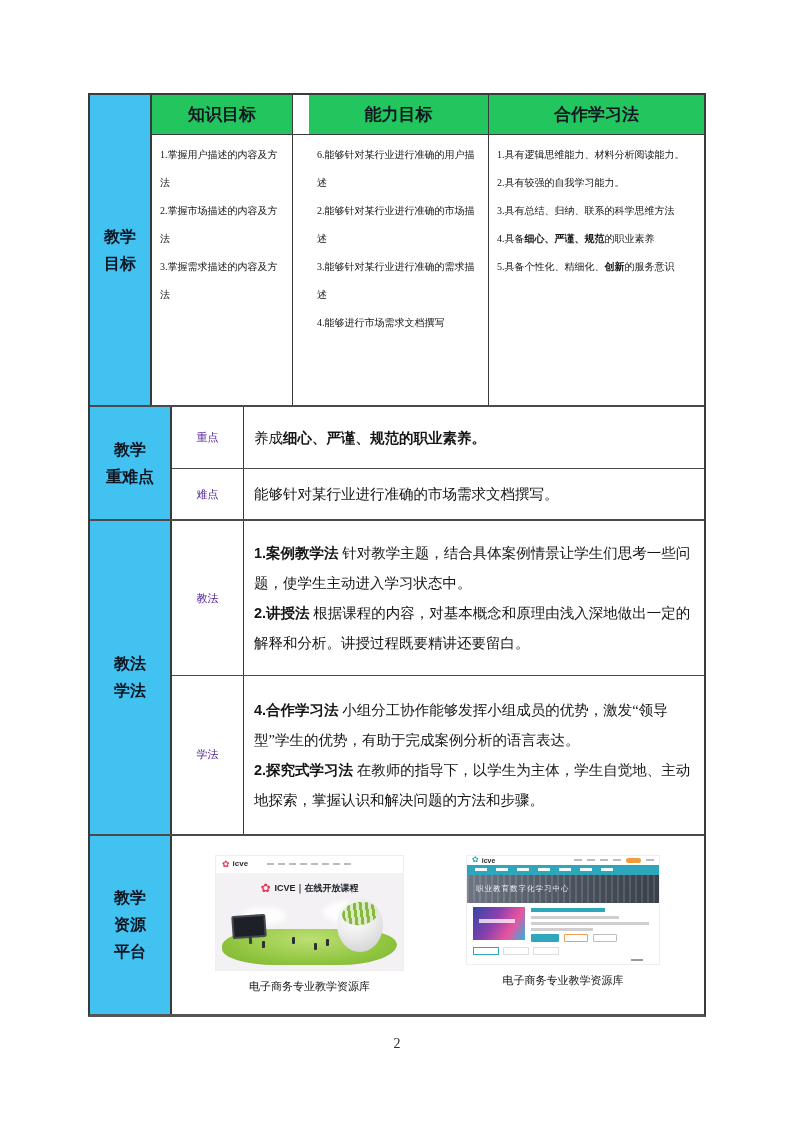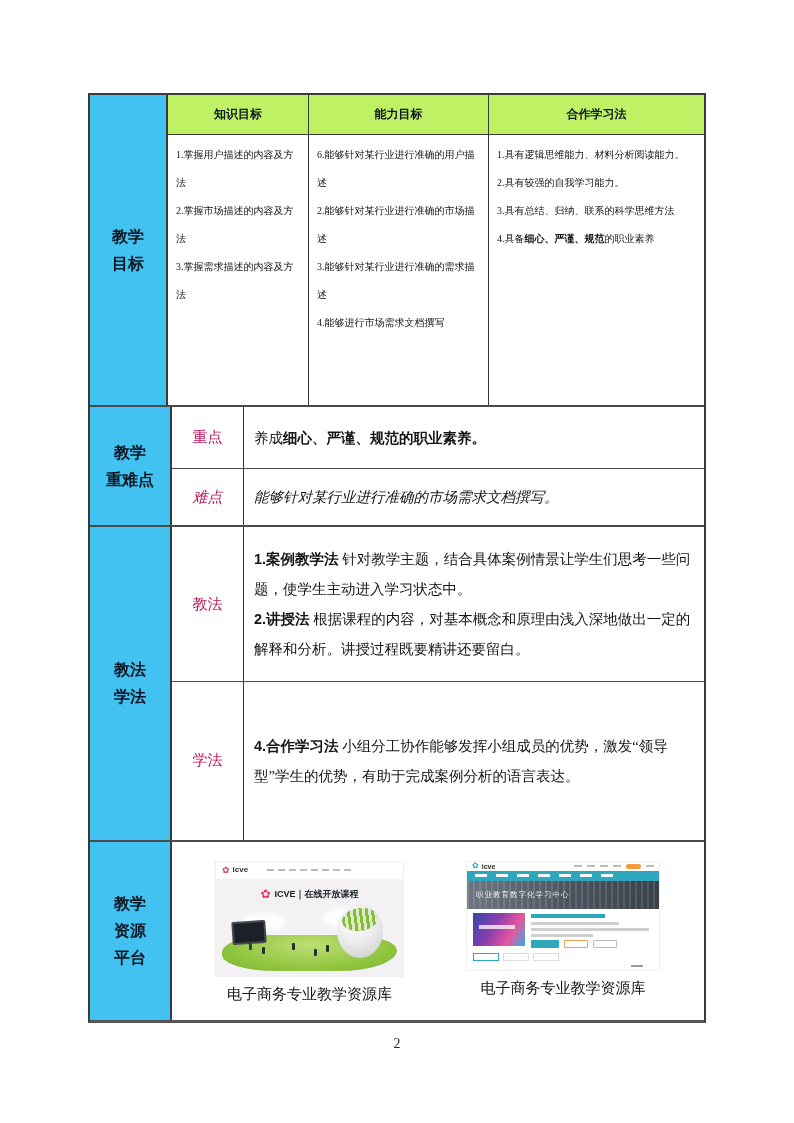--- a/index.html
+++ b/index.html
@@ -14,46 +14,46 @@
 
   .side { width:82px; background:#41C2F0; border-right:2px solid #3a3a3a;
     display:flex; align-items:center; justify-content:center; text-align:center;
     font-family:"Liberation Sans", sans-serif; font-weight:bold; font-size:16px;
     color:#0c1522; white-space:pre-line; line-height:1.7; }
 
   
   .sec1 { height:310px; }
   .sec1-main { flex:1; display:flex; flex-direction:column; }
   .hdr-row { display:flex; height:40px; border-bottom:1.5px solid #3a3a3a; }
-  .hdr { background:#bef264; display:flex; align-items:center; justify-content:center;
-    font-family:"Liberation Sans", sans-serif; font-weight:bold; font-size:12px; color:#101722; }
+  .hdr { background:#22c55e; display:flex; align-items:center; justify-content:center;
+    font-family:"Liberation Sans", sans-serif; font-weight:bold; font-size:17px; color:#101722; }
   .body-row { display:flex; flex:1; }
   .c1 { width:141px; border-right:1.5px solid #3a3a3a; }
-  .c2 { width:180px; border-right:1.5px solid #3a3a3a; }
+  .c2 { width:180px; border-right:1.5px solid #3a3a3a;margin-left:16px; }
   .c3 { width:215px; }
   .cell { padding:6px 8px; font-size:10px; line-height:28px; color:#151515; }
 
   
   .rows { flex:1; display:flex; flex-direction:column; }
   .row { display:flex; }
   .row + .row { border-top:1.5px solid #4a4a4a; }
   .sublabel { width:72px; border-right:1.5px solid #3a3a3a; display:flex;
-    align-items:center; justify-content:center; font-size:15px; color:#be185d; }
+    align-items:center; justify-content:center; font-size:11px; color:#4c1d95; }
   .content { flex:1; padding:4px 10px; font-size:14.5px; line-height:30px; color:#151515;
     display:flex; flex-direction:column; justify-content:center; }
-  .r-zd { height:61px; } .r-nd { height:57px;font-style:italic; }
+  .r-zd { height:61px; } .r-nd { height:51px; }
   .r-jf { height:154px; } .r-xf { height:158.5px; }
 
   .bseg { font-weight:bold; font-family:"Liberation Sans", sans-serif;margin-top:36px; }
 
   
   .sec4 { height:180px; }
   .res-content { flex:1; display:flex; padding:20px 0 0 44px; gap:64px; }
   .fig { display:flex; flex-direction:column; }
-  .fig-cap { margin-top:9px; text-align:center; font-size:15px; color:#151515; }
+  .fig-cap { margin-top:9px; text-align:center; font-size:11px; color:#151515; }
 
   
   .site1 { width:187px; height:114px; background:#fff; box-shadow:0 0 0 1px #efefef; position:relative; }
   .s1-top { height:17px; display:flex; align-items:center; gap:3px; padding:0 6px; }
   .flower { color:#E43A5A; font-size:9px; line-height:1; font-family:"DejaVu Sans", sans-serif; }
   .mini-logo { font-size:8px; font-weight:bold; color:#2e2e2e; font-family:"Liberation Sans", sans-serif; line-height:1; }
   .navdash { display:flex; gap:4px; margin-left:16px; }
   .dash { width:7px; height:2px; background:#bcbcbc; }
   .s1-banner { position:absolute; top:17px; left:0; right:0; bottom:0; background:#f4f1f4; overflow:hidden; }
   .s1-title { position:absolute; top:9px; width:100%; display:flex; justify-content:center; align-items:center;
@@ -138,20 +138,21 @@
               <div><span>6.能够针对某行业进行准确的用户描述</span></div>
               <div><span>2.能够针对某行业进行准确的市场描述</span></div>
               <div><span>3.能够针对某行业进行准确的需求描述</span></div>
               <div><span>4.能够进行市场需求文档撰写</span></div>
             </div>
           <div class="cell c3">
               <div><span>1.具有逻辑思维能力、材料分析阅读能力。</span></div>
               <div><span>2.具有较强的自我学习能力。</span></div>
               <div><span>3.具有总结、归纳、联系的科学思维方法</span></div>
               <div><span>4.具备</span><span class="bseg">细心、严谨、规范</span><span>的职业素养</span></div>
+              <div><span>5.具备个性化、精细化、</span><span class="bseg">创新</span><span>的服务意识</span></div>
             </div>
         </div>
       </div>
     </div>
 
     <div class="sec">
       <div class="side">教学
 重难点</div>
       <div class="rows">
         <div class="row r-zd">
@@ -177,20 +178,21 @@
           <div class="sublabel">教法</div>
           <div class="content">
               <div><span class="bseg">1.案例教学法</span><span> 针对教学主题，结合具体案例情景让学生们思考一些问题，使学生主动进入学习状态中。</span></div>
               <div><span class="bseg">2.讲授法</span><span> 根据课程的内容，对基本概念和原理由浅入深地做出一定的解释和分析。讲授过程既要精讲还要留白。</span></div>
             </div>
         </div>
         <div class="row r-xf">
           <div class="sublabel">学法</div>
           <div class="content">
               <div><span class="bseg">4.合作学习法</span><span> 小组分工协作能够发挥小组成员的优势，激发“领导型”学生的优势，有助于完成案例分析的语言表达。</span></div>
+              <div><span class="bseg">2.探究式学习法</span><span> 在教师的指导下，以学生为主体，学生自觉地、主动地探索，掌握认识和解决问题的方法和步骤。</span></div>
             </div>
         </div>
       </div>
     </div>
 
     <div class="sec sec4">
       <div class="side">教学
 资源
 平台</div>
       <div class="res-content">

